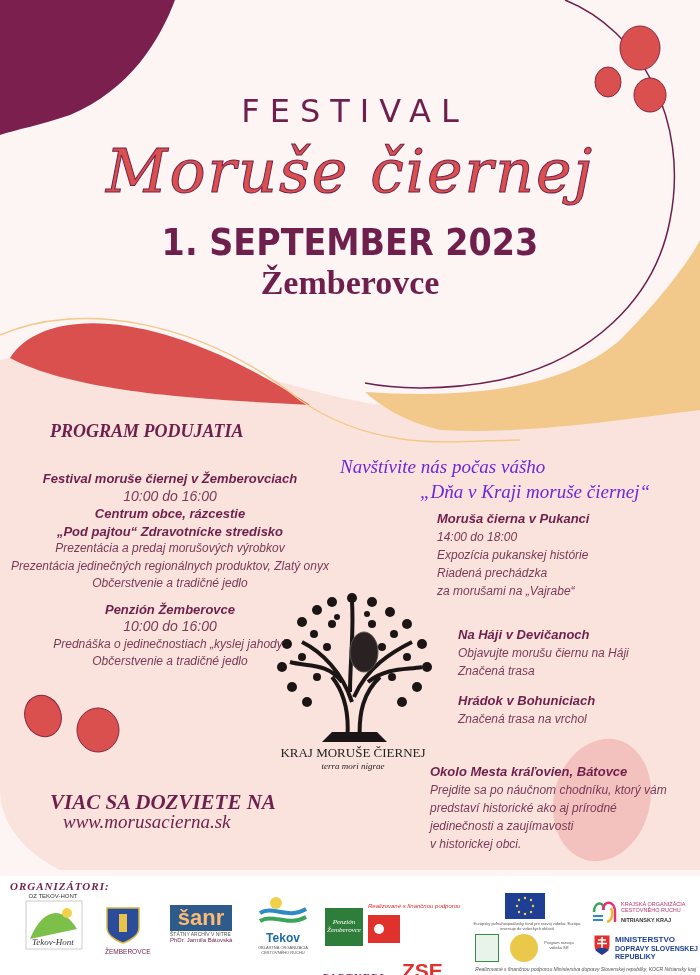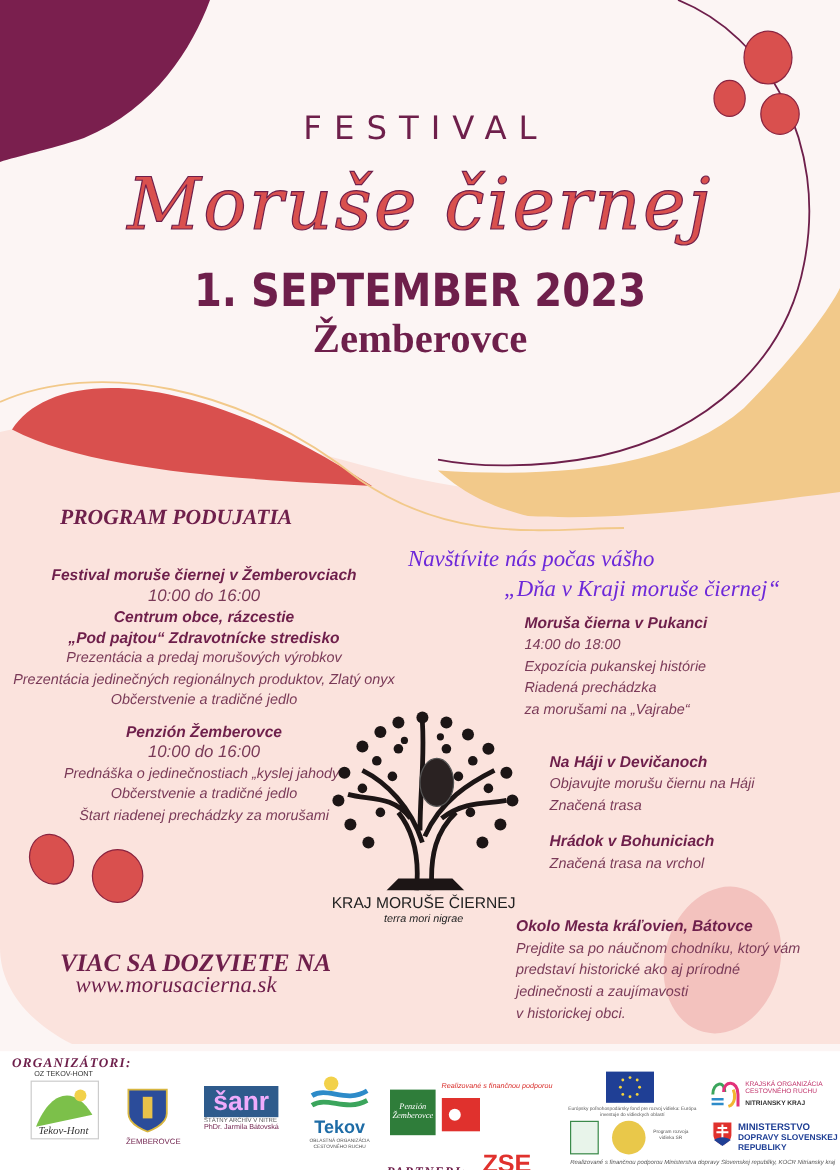--- a/index.html
+++ b/index.html
@@ -1,34 +1,34 @@
 <!DOCTYPE html>
 <html><head>
 <meta charset="utf-8">
 <style>
   html, body { margin:0; padding:0; }
   body { width:700px; height:975px; position:relative; overflow:hidden; background:#fcf5f4; font-family:"DejaVu Sans", sans-serif; }
   .abs { position:absolute; }
   .bg-svg { position:absolute; left:0; top:0; width:700px; height:975px; }
-  .title-festival { left:0; width:700px; top:92px; font-size:27px; letter-spacing:10px; color:#6e1f4b; text-align:center; font-family:"DejaVu Sans", sans-serif; font-weight:500; padding-left:10px; box-sizing:border-box; }
+  .title-festival { left:0; width:700px; top:92px; font-size:32px; letter-spacing:10px; color:#6e1f4b; text-align:center; font-family:"DejaVu Sans", sans-serif; font-weight:500; padding-left:10px; box-sizing:border-box; }
   .title-main { left:0; width:700px; top:136px; font-size:60px; color:#d9504e; text-align:center; font-family:"DejaVu Serif", serif; font-style:italic; letter-spacing:2px; -webkit-text-stroke:1px #6e1f4b; }
   .title-date { left:0; width:700px; top:220px; font-size:38px; font-weight:bold; color:#6e1f4b; text-align:center; font-family:"DejaVu Sans", sans-serif; transform:scaleX(0.88); }
   .title-place { left:0; width:700px; top:264px; font-size:34px; color:#6e1f4b; text-align:center; font-family:"Liberation Serif", serif; font-weight:bold; }
   .program-head { left:50px; top:421px; font-size:18px; font-weight:bold; font-style:italic; color:#6e1f4b; font-family:"Liberation Serif", serif; }
   .col-left { left:0; width:340px; top:470px; text-align:center; font-family:"Liberation Sans", sans-serif; font-style:italic; color:#7a3a58; font-size:12px; line-height:17.5px; }
   .col-left .b { font-weight:bold; color:#6e1f4b; font-size:13px; }
   .col-left .t { font-size:14px; }
   .gap { height:8px; }
   .visit { left:340px; top:454px; font-family:"Liberation Serif", serif; font-style:italic; color:#6d28d9; font-size:19px; line-height:25px; }
   .visit .l2 { padding-left:80px; }
   .loc { font-family:"Liberation Sans", sans-serif; font-style:italic; color:#7a3a58; font-size:12px; line-height:18px; }
   .loc .b { font-weight:bold; color:#6e1f4b; font-size:13px; }
   .more-head { left:50px; top:778px; font-size:21px; font-weight:bold; font-style:italic; color:#6e1f4b; font-family:"Liberation Serif", serif;margin-top:12px; }
   .more-url { left:63px; top:811px; font-size:19px; font-style:italic; color:#6e1f4b; font-family:"Liberation Serif", serif; }
-  .tree-caption { left:268px; top:745px; width:170px; text-align:center; font-family:Liberation Sans, sans-serif; color:#222; font-size:13px; }
+  .tree-caption { left:268px; top:745px; width:170px; text-align:center; font-family:Liberation Serif, serif; color:#222; font-size:13px; }
   .tree-caption .sub { font-size:9px; font-style:italic; }
   .footer-lbl { font-family:"Liberation Serif", serif; font-weight:bold; font-style:italic; color:#6e1f4b; font-size:11px; letter-spacing:1px; }
   .tiny { font-family:"Liberation Sans", sans-serif; font-size:7px; color:#555; }
   .logo-box { position:absolute; }
 </style>
 </head>
 <body>
 
 <svg class="bg-svg" viewBox="0 0 700 975">
   <rect x="0" y="0" width="700" height="975" fill="#fcf5f4"></rect>
@@ -73,21 +73,20 @@
   <div class="b">Centrum obce, rázcestie</div>
   <div class="b">„Pod pajtou“ Zdravotnícke stredisko</div>
   <div>Prezentácia a predaj morušových výrobkov</div>
   <div>Prezentácia jedinečných regionálnych produktov, Zlatý onyx</div>
   <div>Občerstvenie a tradičné jedlo</div>
   <div class="gap"></div>
   <div class="b">Penzión Žemberovce</div>
   <div class="t">10:00 do 16:00</div>
   <div>Prednáška o jedinečnostiach „kyslej jahody“</div>
   <div>Občerstvenie a tradičné jedlo</div>
-  <div>Štart riadenej prechádzky za morušami</div>
 </div>
 
 <div class="abs visit">
   <div>Navštívite nás počas vášho</div>
   <div class="l2">„Dňa v Kraji moruše čiernej“</div>
 </div>
 
 <div class="abs loc" style="left:437px; top:510px;font-style:italic;">
   <div class="b">Moruša čierna v Pukanci</div>
   <div>14:00 do 18:00</div>
@@ -172,32 +171,32 @@
 
 <div class="logo-box" style="left:105px; top:906px; width:40px; height:60px;">
   <svg width="36" height="38" viewBox="0 0 36 38">
     <path d="M2 2 H34 V22 C34 32 18 37 18 37 C18 37 2 32 2 22 Z" fill="#2b4c9a" stroke="#d8b640" stroke-width="1.5"></path>
     <rect x="14" y="8" width="8" height="18" fill="#e9c24a"></rect>
   </svg>
   <div class="tiny" style="color:#6e1f4b; font-size:6.5px;">ŽEMBEROVCE</div>
 </div>
 
 <div class="logo-box" style="left:170px; top:905px; width:66px; height:60px;">
-  <div style="background:#2e5b8c; color:#f0abfc; font-family:'Liberation Sans',sans-serif; font-weight:bold; font-size:22px; line-height:26px; text-align:center; width:62px;">šanr</div>
+  <div style="background:#2e5b8c; color:#fdba74; font-family:'Liberation Sans',sans-serif; font-weight:bold; font-size:22px; line-height:26px; text-align:center; width:62px;">šanr</div>
   <div class="tiny" style="font-size:5px;">ŠTÁTNY ARCHÍV V NITRE</div>
   <div class="tiny" style="font-size:6px; color:#6e1f4b;">PhDr. Jarmila Bátovská</div>
 </div>
 
 <div class="logo-box" style="left:258px; top:895px; width:50px; height:70px;">
   <svg width="50" height="32" viewBox="0 0 50 32">
     <circle cx="18" cy="8" r="6" fill="#f2d14a"></circle>
     <path d="M2 18 C 15 10, 30 25, 48 14" stroke="#2d8bc9" stroke-width="4" fill="none"></path>
     <path d="M2 26 C 15 18, 30 32, 48 22" stroke="#3ba55c" stroke-width="4" fill="none"></path>
   </svg>
-  <div style="font-family:'Liberation Sans',sans-serif; font-weight:bold; font-size:15px; color:#1e6ca6; text-align:center;">Tekov</div>
+  <div style="font-family:'Liberation Sans',sans-serif; font-weight:bold; font-size:12px; color:#1e6ca6; text-align:center;">Tekov</div>
   <div class="tiny" style="font-size:4px; text-align:center;">OBLASTNÁ ORGANIZÁCIA CESTOVNÉHO RUCHU</div>
 </div>
 
 <div class="logo-box" style="left:325px; top:908px; width:38px; height:38px; background:#2f7d3a; color:#fff; font-size:7px; font-style:italic; text-align:center; font-family:'Liberation Serif',serif; padding-top:10px; box-sizing:border-box;">Penzión Žemberovce</div>
 
 <div class="logo-box" style="left:368px; top:903px; width:96px; height:44px;">
   <div class="tiny" style="color:#d9302d; font-style:italic; font-size:6px;">Realizované s finančnou podporou</div>
   <div style="font-family:'Liberation Sans',sans-serif; font-weight:bold; color:#e0312d; font-size:21px; line-height:32px; padding-left:34px;margin-top:46px;">ZSE</div>
   <svg class="abs" style="left:0; top:12px;" width="32" height="28" viewBox="0 0 32 28">
     <rect x="0" y="0" width="32" height="28" fill="#e0312d"></rect>

